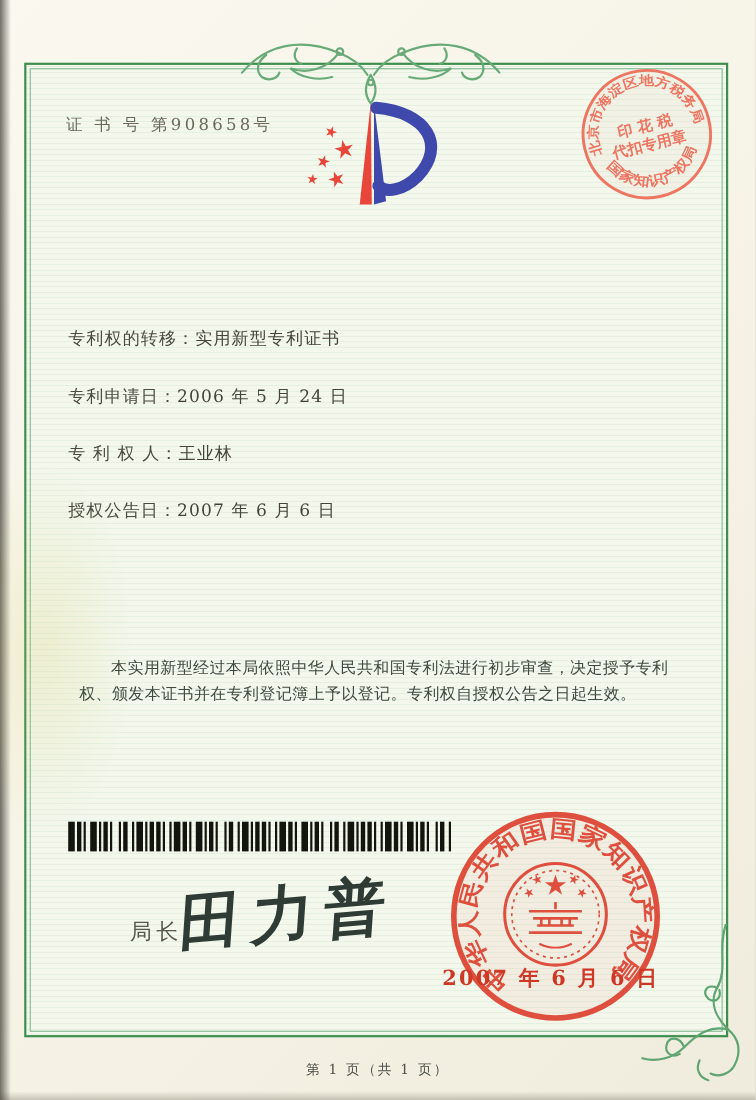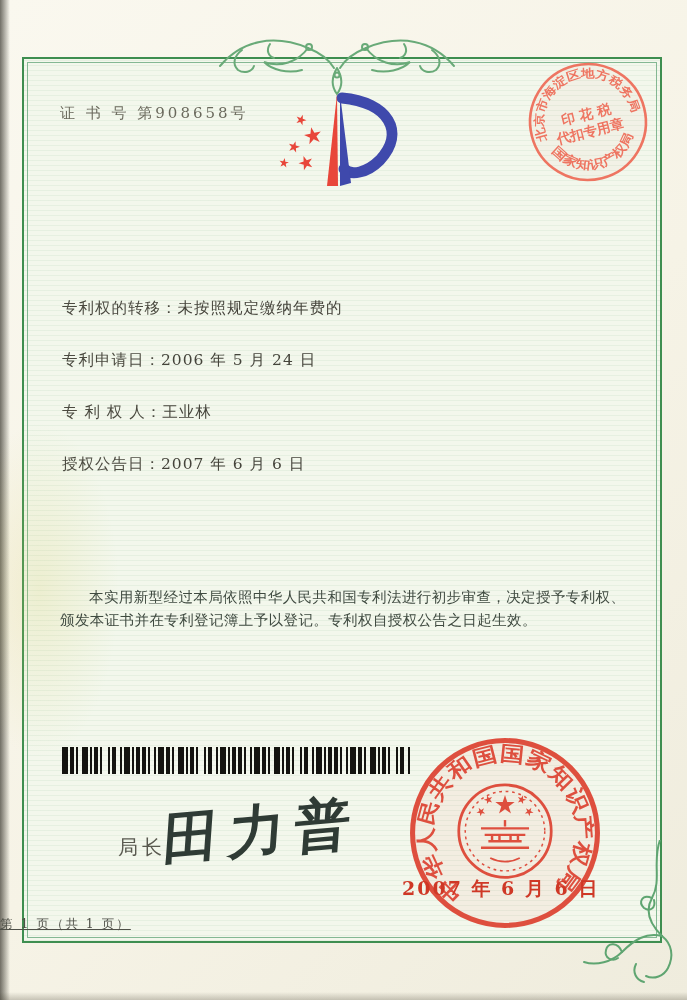--- a/index.html
+++ b/index.html
@@ -22,32 +22,32 @@
   .corner-orn{position:absolute;left:580px;top:840px;width:102px;height:150px;}
   .cert-no{position:absolute;left:60px;top:104px;font-size:15px;color:#6a695c;letter-spacing:3px;}
   .logo{position:absolute;left:272px;top:90px;width:142px;height:104px;}
   .title{position:absolute;left:0;top:207px;width:100%;text-align:center;
         font-size:37px;font-weight:700;letter-spacing:12px;color:#3a3a36;}
   .fields{position:absolute;left:62px;top:297px;width:520px;}
   .field-row{margin-bottom:29px;font-size:15.5px;color:#4b4a40;letter-spacing:1px;line-height:23px;}
   .field-row .val{color:#45443b;}
   .bodytext{position:absolute;left:60px;top:586px;width:572px;font-size:14.5px;
         line-height:22.6px;color:#3f4a40;letter-spacing:.4px;}
-  .bodytext p{margin:0;text-indent:2em;}
+  .bodytext p{margin:12px;text-indent:2em;font-family:Liberation Mono, monospace;}
   .barcode{position:absolute;left:62px;top:747px;width:348px;height:27px;font-size:0;}
   .barcode span{display:inline-block;height:100%;background:#14140f;vertical-align:top;}
   .barcode i{display:inline-block;height:100%;}
   .sig-label{position:absolute;left:118px;top:834px;font-size:20px;color:#59594f;letter-spacing:4px;}
   .sig{position:absolute;left:162px;top:786px;width:210px;height:92px;}
   .main-seal{position:absolute;left:398px;top:735px;width:214px;height:196px;opacity:.92;}
   .seal-date{position:absolute;left:402px;top:876px;font-size:19px;font-weight:600;
         color:#cf3826;letter-spacing:2px;z-index:5;}
   .tax-seal{position:absolute;left:522px;top:56px;width:132px;height:132px;opacity:.85;}
-  .footer{position:absolute;left:0;top:916px;width:100%;
-        font-size:12.5px;color:#4f5048;letter-spacing:2px;text-decoration:underline;}
+  .footer{position:absolute;left:0;top:964px;width:100%;text-align:center;
+        font-size:12.5px;color:#4f5048;letter-spacing:2px;}
 </style>
 </head>
 <body>
 
 <div class="page">
   <div class="edge-left"></div>
   <div class="edge-bottom"></div>
 
   <div class="frame">
     <div class="frame-inner"></div>
@@ -93,21 +93,21 @@
       <use href="#star" transform="translate(41,46) scale(9) rotate(-12)"></use>
       <use href="#star" transform="translate(22,57) scale(6) rotate(15)"></use>
       <use href="#star" transform="translate(34,73) scale(7.5) rotate(-20)"></use>
       <use href="#star" transform="translate(12,73) scale(5) rotate(8)"></use>
       <use href="#star" transform="translate(29,30) scale(5.5) rotate(20)"></use>
     </g>
   </svg>
 
 
   <div class="fields">
-    <div class="field-row"><span>专利权的转移：</span><span class="val">未按照规定缴纳年费的</span></div>
+    <div class="field-row"><span>专利权的转移：</span><span class="val">实用新型专利证书</span></div>
     <div class="field-row"><span>专利申请日：</span><span class="val">2006 年 5 月 24 日</span></div>
     <div class="field-row"><span>专 利 权 人：</span><span class="val">王业林</span></div>
     <div class="field-row"><span>授权公告日：</span><span class="val">2007 年 6 月 6 日</span></div>
   </div>
 
   <div class="bodytext">
     <p>本实用新型经过本局依照中华人民共和国专利法进行初步审查，决定授予专利权、颁发本证书并在专利登记簿上予以登记。专利权自授权公告之日起生效。</p>
   </div>
 
   <div class="barcode" id="barcode"><span style="width: 6px;"></span><i style="width: 2px;"></i><span style="width: 4px;"></span><i style="width: 2px;"></i><span style="width: 2px;"></span><i style="width: 4px;"></i><span style="width: 6px;"></span><i style="width: 2px;"></i><span style="width: 2px;"></span><i style="width: 2px;"></i><span style="width: 4px;"></span><i style="width: 2px;"></i><span style="width: 2px;"></span><i style="width: 6px;"></i><span style="width: 2px;"></span><i style="width: 2px;"></i><span style="width: 4px;"></span><i style="width: 4px;"></i><span style="width: 2px;"></span><i style="width: 2px;"></i><span style="width: 6px;"></span><i style="width: 2px;"></i><span style="width: 2px;"></span><i style="width: 2px;"></i><span style="width: 4px;"></span><i style="width: 2px;"></i><span style="width: 4px;"></span><i style="width: 2px;"></i><span style="width: 2px;"></span><i style="width: 4px;"></i><span style="width: 2px;"></span><i style="width: 2px;"></i><span style="width: 6px;"></span><i style="width: 2px;"></i><span style="width: 4px;"></span><i style="width: 2px;"></i><span style="width: 2px;"></span><i style="width: 4px;"></i><span style="width: 6px;"></span><i style="width: 2px;"></i><span style="width: 2px;"></span><i style="width: 2px;"></i><span style="width: 4px;"></span><i style="width: 2px;"></i><span style="width: 2px;"></span><i style="width: 6px;"></i><span style="width: 2px;"></span><i style="width: 2px;"></i><span style="width: 4px;"></span><i style="width: 4px;"></i><span style="width: 2px;"></span><i style="width: 2px;"></i><span style="width: 6px;"></span><i style="width: 2px;"></i><span style="width: 2px;"></span><i style="width: 2px;"></i><span style="width: 4px;"></span><i style="width: 2px;"></i><span style="width: 4px;"></span><i style="width: 2px;"></i><span style="width: 2px;"></span><i style="width: 4px;"></i><span style="width: 2px;"></span><i style="width: 2px;"></i><span style="width: 6px;"></span><i style="width: 2px;"></i><span style="width: 4px;"></span><i style="width: 2px;"></i><span style="width: 2px;"></span><i style="width: 4px;"></i><span style="width: 6px;"></span><i style="width: 2px;"></i><span style="width: 2px;"></span><i style="width: 2px;"></i><span style="width: 4px;"></span><i style="width: 2px;"></i><span style="width: 2px;"></span><i style="width: 6px;"></i><span style="width: 2px;"></span><i style="width: 2px;"></i><span style="width: 4px;"></span><i style="width: 4px;"></i><span style="width: 2px;"></span><i style="width: 2px;"></i><span style="width: 6px;"></span><i style="width: 2px;"></i><span style="width: 2px;"></span><i style="width: 2px;"></i><span style="width: 4px;"></span><i style="width: 2px;"></i><span style="width: 4px;"></span><i style="width: 2px;"></i><span style="width: 2px;"></span><i style="width: 4px;"></i><span style="width: 2px;"></span><i style="width: 2px;"></i><span style="width: 6px;"></span><i style="width: 2px;"></i><span style="width: 4px;"></span><i style="width: 2px;"></i><span style="width: 2px;"></span><i style="width: 4px;"></i><span style="width: 6px;"></span><i style="width: 2px;"></i><span style="width: 2px;"></span><i style="width: 2px;"></i><span style="width: 4px;"></span><i style="width: 2px;"></i><span style="width: 2px;"></span><i style="width: 6px;"></i><span style="width: 2px;"></span><i style="width: 2px;"></i><span style="width: 4px;"></span><i style="width: 4px;"></i><span style="width: 2px;"></span></div>

